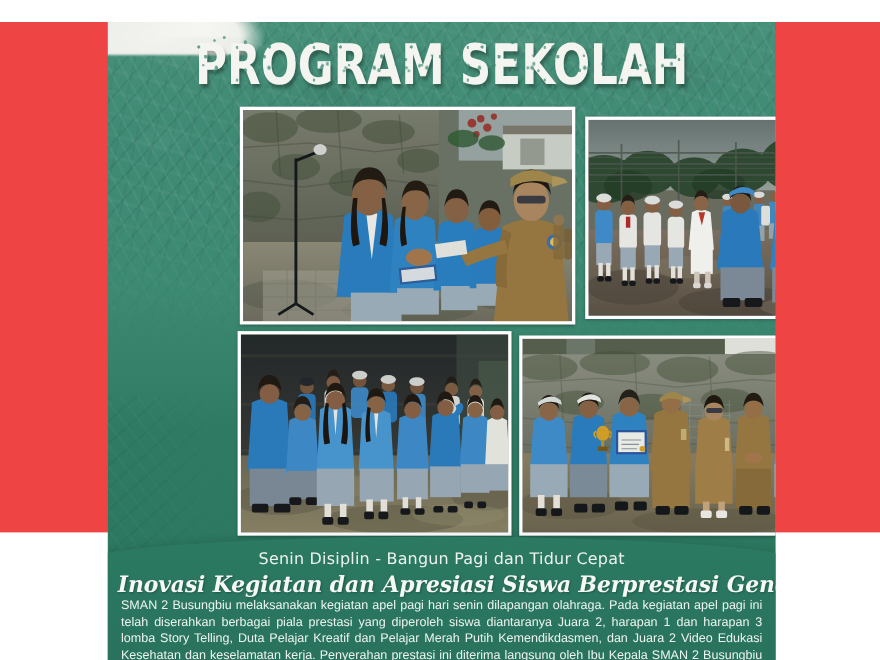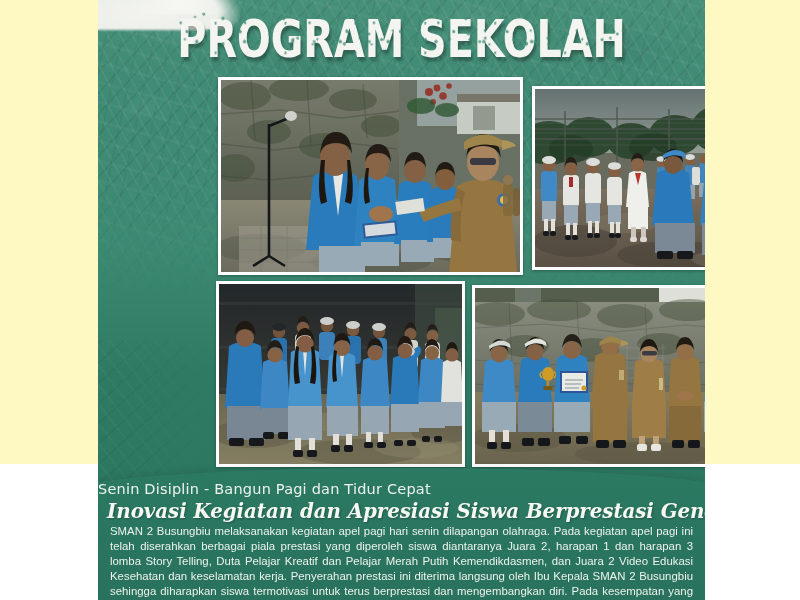--- a/index.html
+++ b/index.html
@@ -9,21 +9,22 @@
     width: 800px; height: 600px;
     background: #ffffff;
     overflow: hidden;
     font-family: "Liberation Sans", sans-serif;
   }
 
   #stage {
     position: relative;
     width: 800px;
     height: 464px;
-    background: #fef9c3;
+    background: #ef4444;
+    margin-top: 20px;
   }
 
   
   #poster {
     position: absolute;
     left: 98px; top: 0;
     width: 607px; height: 600px;
     overflow: hidden;
     background: #3f8a74;
   }
@@ -159,21 +160,21 @@
     left: -30px; bottom: 0;
     width: 667px; height: 132px;
     background: linear-gradient(180deg, #2c7a62 0%, #2a7660 40%, #29725d 100%);
     border-radius: 52% 52% 0 0 / 26px 26px 0 0;
     box-shadow: 0 -2px 8px rgba(0,0,0,.10);
   }
 
   #subtitle {
     position: absolute;
     left: 0; top: 481px; width: 607px;
-    text-align: left;
+    text-align: center;
     font-family: "DejaVu Sans", sans-serif;
     font-size: 14.5px;
     font-weight: 400;
     letter-spacing: .2px;
     color: #eef2ee;
     white-space: nowrap;
   }
 
   #headline {
     position: absolute;

